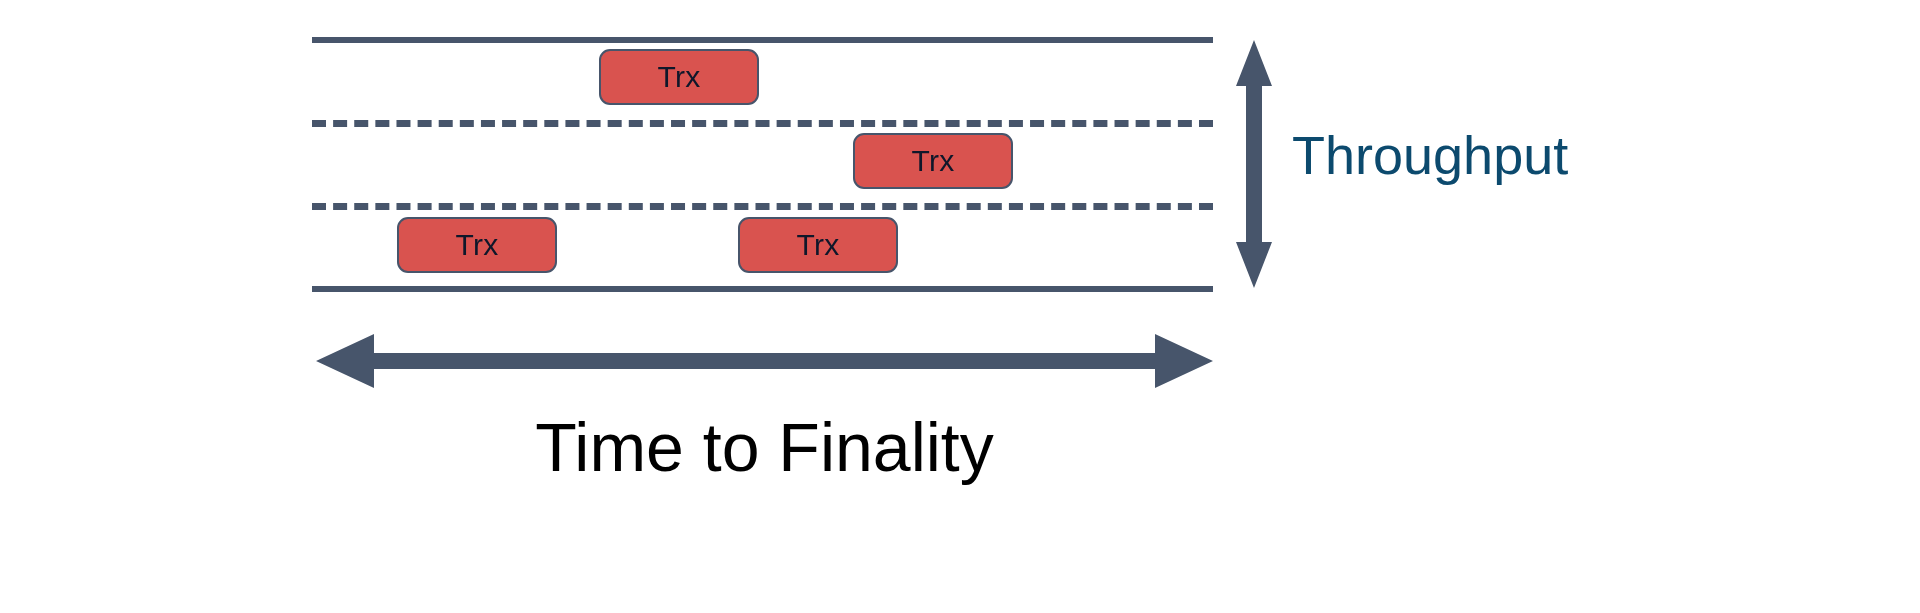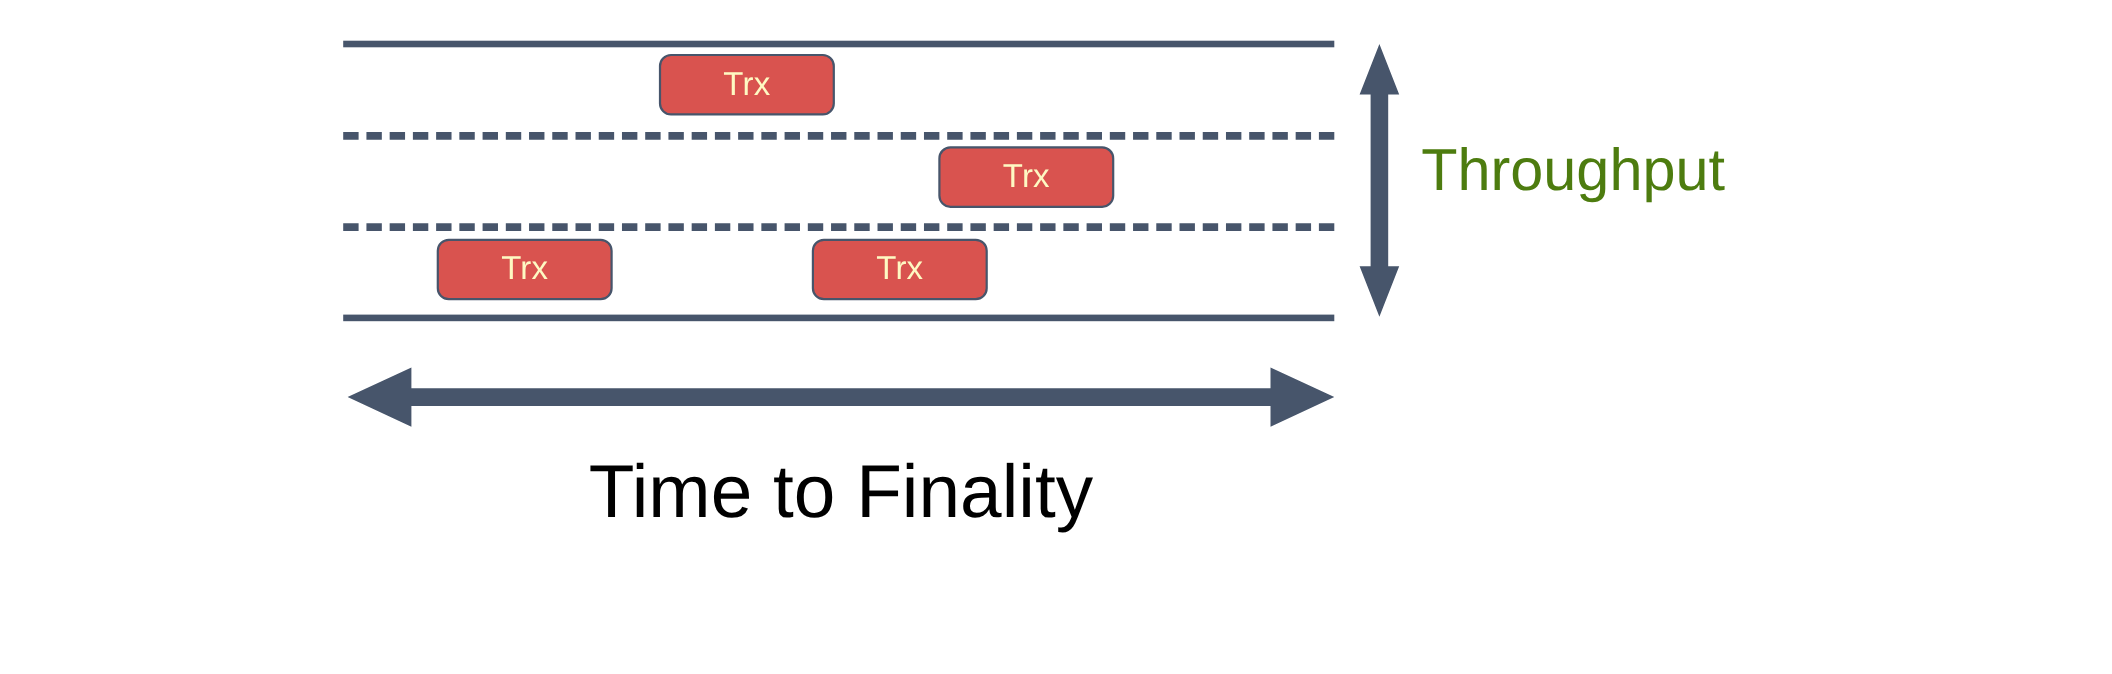--- a/index.html
+++ b/index.html
@@ -43,42 +43,42 @@
     position: absolute;
     width: 160px;
     height: 56px;
     background: #d9534f;
     border: 2px solid #47556b;
     border-radius: 11px;
     box-sizing: border-box;
     display: flex;
     align-items: center;
     justify-content: center;
-    color: #fef9c3;
+    color: #0f172a;
     font-size: 30px;
     font-family: "Liberation Sans", sans-serif;
     letter-spacing: 0.2px;
   }
 
   
   .v-arrow {
     position: absolute;
     left: 1228px;
     top: 38px;
     width: 52px;
     height: 252px;
   }
   .v-arrow svg { display: block; }
 
   .throughput-label {
     position: absolute;
     left: 1292px;
     top: 124px;
     font-size: 54px;
-    color: #4d7c0f;
+    color: #0c4a6e;
     font-family: "Liberation Sans", sans-serif;
     white-space: nowrap;
   }
 
   
   .h-arrow {
     position: absolute;
     left: 312px;
     top: 330px;
     width: 905px;

